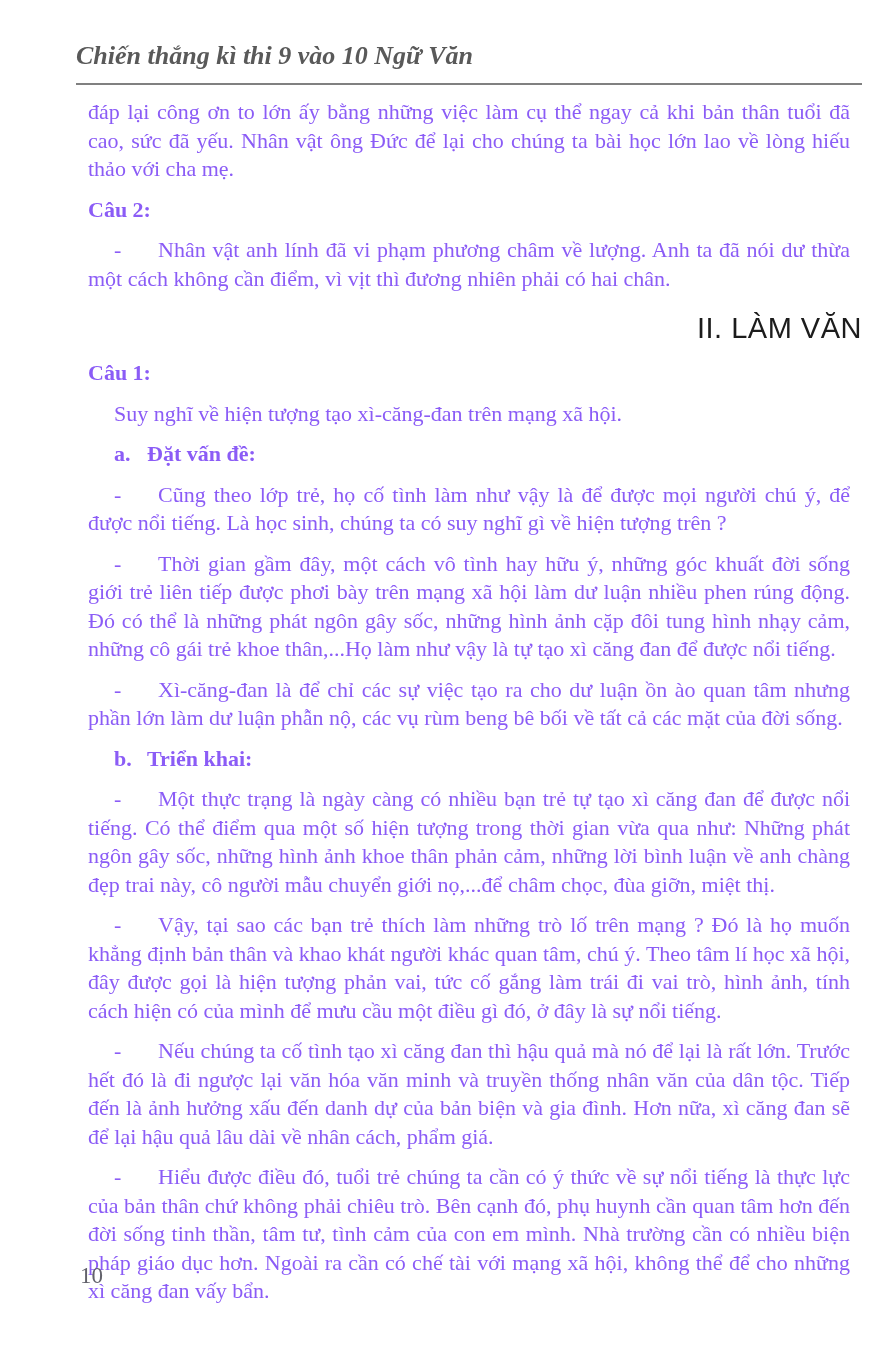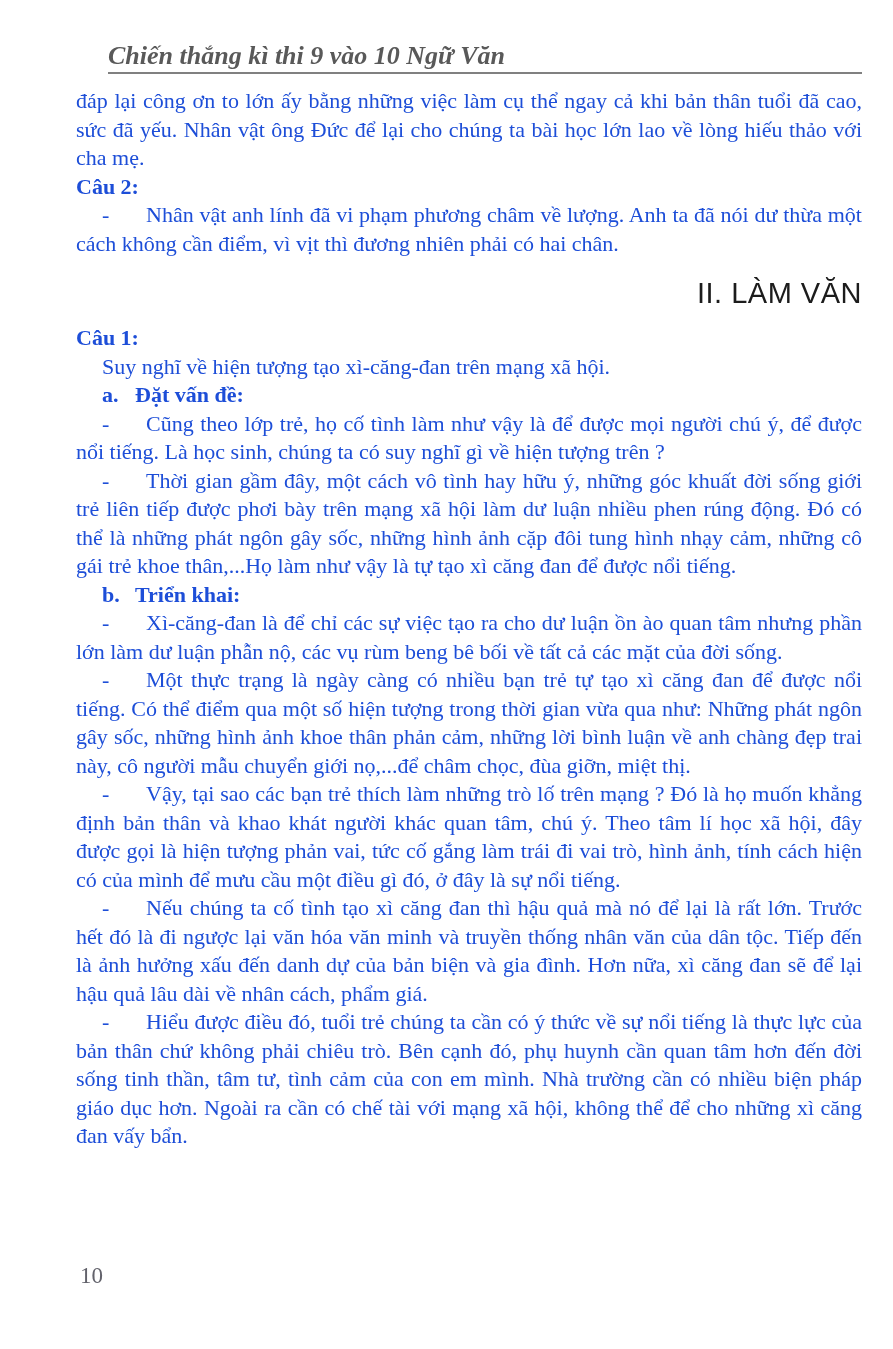--- a/index.html
+++ b/index.html
@@ -17,30 +17,30 @@
     font-family: "Liberation Serif", "DejaVu Serif", serif;
     color: #111111;
     overflow: hidden;
   }
   .doc-header {
     font-style: italic;
     font-weight: bold;
     font-size: 26px;
     line-height: 32px;
     color: #595959;
+    padding-bottom: 11px;
     border-bottom: 2px solid #808080;
     margin-bottom: 13px;
-    margin-left: 32px;
   }
   .para {
-    margin: 0;
+    margin: 12px;
     font-size: 22px;
     line-height: 28.5px;
     text-align: justify;
-    color: #1d4ed8;
+    color: #8b5cf6;
   }
   .bold { font-weight: bold; }
   .indent { text-indent: 26px; }
   .sublabel { text-indent: 26px; font-weight: bold; }
   .dash { text-indent: 26px; }
   .dash-marker {
     display: inline-block;
     width: 44px;
     text-indent: 0;
   }
@@ -87,23 +87,23 @@
     <p class="para bold">Câu 1:</p>
 
     <p class="para indent">Suy nghĩ về hiện tượng tạo xì-căng-đan trên mạng xã hội.</p>
 
     <p class="para sublabel"><span class="sub-marker">a.</span><span>Đặt vấn đề:</span></p>
 
     <p class="para dash"><span class="dash-marker">-</span><span>Cũng theo lớp trẻ, họ cố tình làm như vậy là để được mọi người chú ý, để được nổi tiếng. Là học sinh, chúng ta có suy nghĩ gì về hiện tượng trên ?</span></p>
 
     <p class="para dash"><span class="dash-marker">-</span><span>Thời gian gầm đây, một cách vô tình hay hữu ý, những góc khuất đời sống giới trẻ liên tiếp được phơi bày trên mạng xã hội làm dư luận nhiều phen rúng động. Đó có thể là những phát ngôn gây sốc, những hình ảnh cặp đôi tung hình nhạy cảm, những cô gái trẻ khoe thân,...Họ làm như vậy là tự tạo xì căng đan để được nổi tiếng.</span></p>
 
+    <p class="para dash"><span class="dash-marker">-</span><span>Xì-căng-đan là để chỉ các sự việc tạo ra cho dư luận ồn ào quan tâm nhưng phần lớn làm dư luận phẫn nộ, các vụ rùm beng bê bối về tất cả các mặt của đời sống.</span></p>
+
     <p class="para sublabel"><span class="sub-marker">b.</span><span>Triển khai:</span></p>
-
-    <p class="para dash"><span class="dash-marker">-</span><span>Xì-căng-đan là để chỉ các sự việc tạo ra cho dư luận ồn ào quan tâm nhưng phần lớn làm dư luận phẫn nộ, các vụ rùm beng bê bối về tất cả các mặt của đời sống.</span></p>
 
     <p class="para dash"><span class="dash-marker">-</span><span>Một thực trạng là ngày càng có nhiều bạn trẻ tự tạo xì căng đan để được nổi tiếng. Có thể điểm qua một số hiện tượng trong thời gian vừa qua như: Những phát ngôn gây sốc, những hình ảnh khoe thân phản cảm, những lời bình luận về anh chàng đẹp trai này, cô người mẫu chuyển giới nọ,...để châm chọc, đùa giỡn, miệt thị.</span></p>
 
     <p class="para dash"><span class="dash-marker">-</span><span>Vậy, tại sao các bạn trẻ thích làm những trò lố trên mạng ? Đó là họ muốn khẳng định bản thân và khao khát người khác quan tâm, chú ý. Theo tâm lí học xã hội, đây được gọi là hiện tượng phản vai, tức cố gắng làm trái đi vai trò, hình ảnh, tính cách hiện có của mình để mưu cầu một điều gì đó, ở đây là sự nổi tiếng.</span></p>
 
     <p class="para dash"><span class="dash-marker">-</span><span>Nếu chúng ta cố tình tạo xì căng đan thì hậu quả mà nó để lại là rất lớn. Trước hết đó là đi ngược lại văn hóa văn minh và truyền thống nhân văn của dân tộc. Tiếp đến là ảnh hưởng xấu đến danh dự của bản biện và gia đình. Hơn nữa, xì căng đan sẽ để lại hậu quả lâu dài về nhân cách, phẩm giá.</span></p>
 
     <p class="para dash"><span class="dash-marker">-</span><span>Hiểu được điều đó, tuổi trẻ chúng ta cần có ý thức về sự nổi tiếng là thực lực của bản thân chứ không phải chiêu trò. Bên cạnh đó, phụ huynh cần quan tâm hơn đến đời sống tinh thần, tâm tư, tình cảm của con em mình. Nhà trường cần có nhiều biện pháp giáo dục hơn. Ngoài ra cần có chế tài với mạng xã hội, không thể để cho những xì căng đan vấy bẩn.</span></p>
 
   </div>

